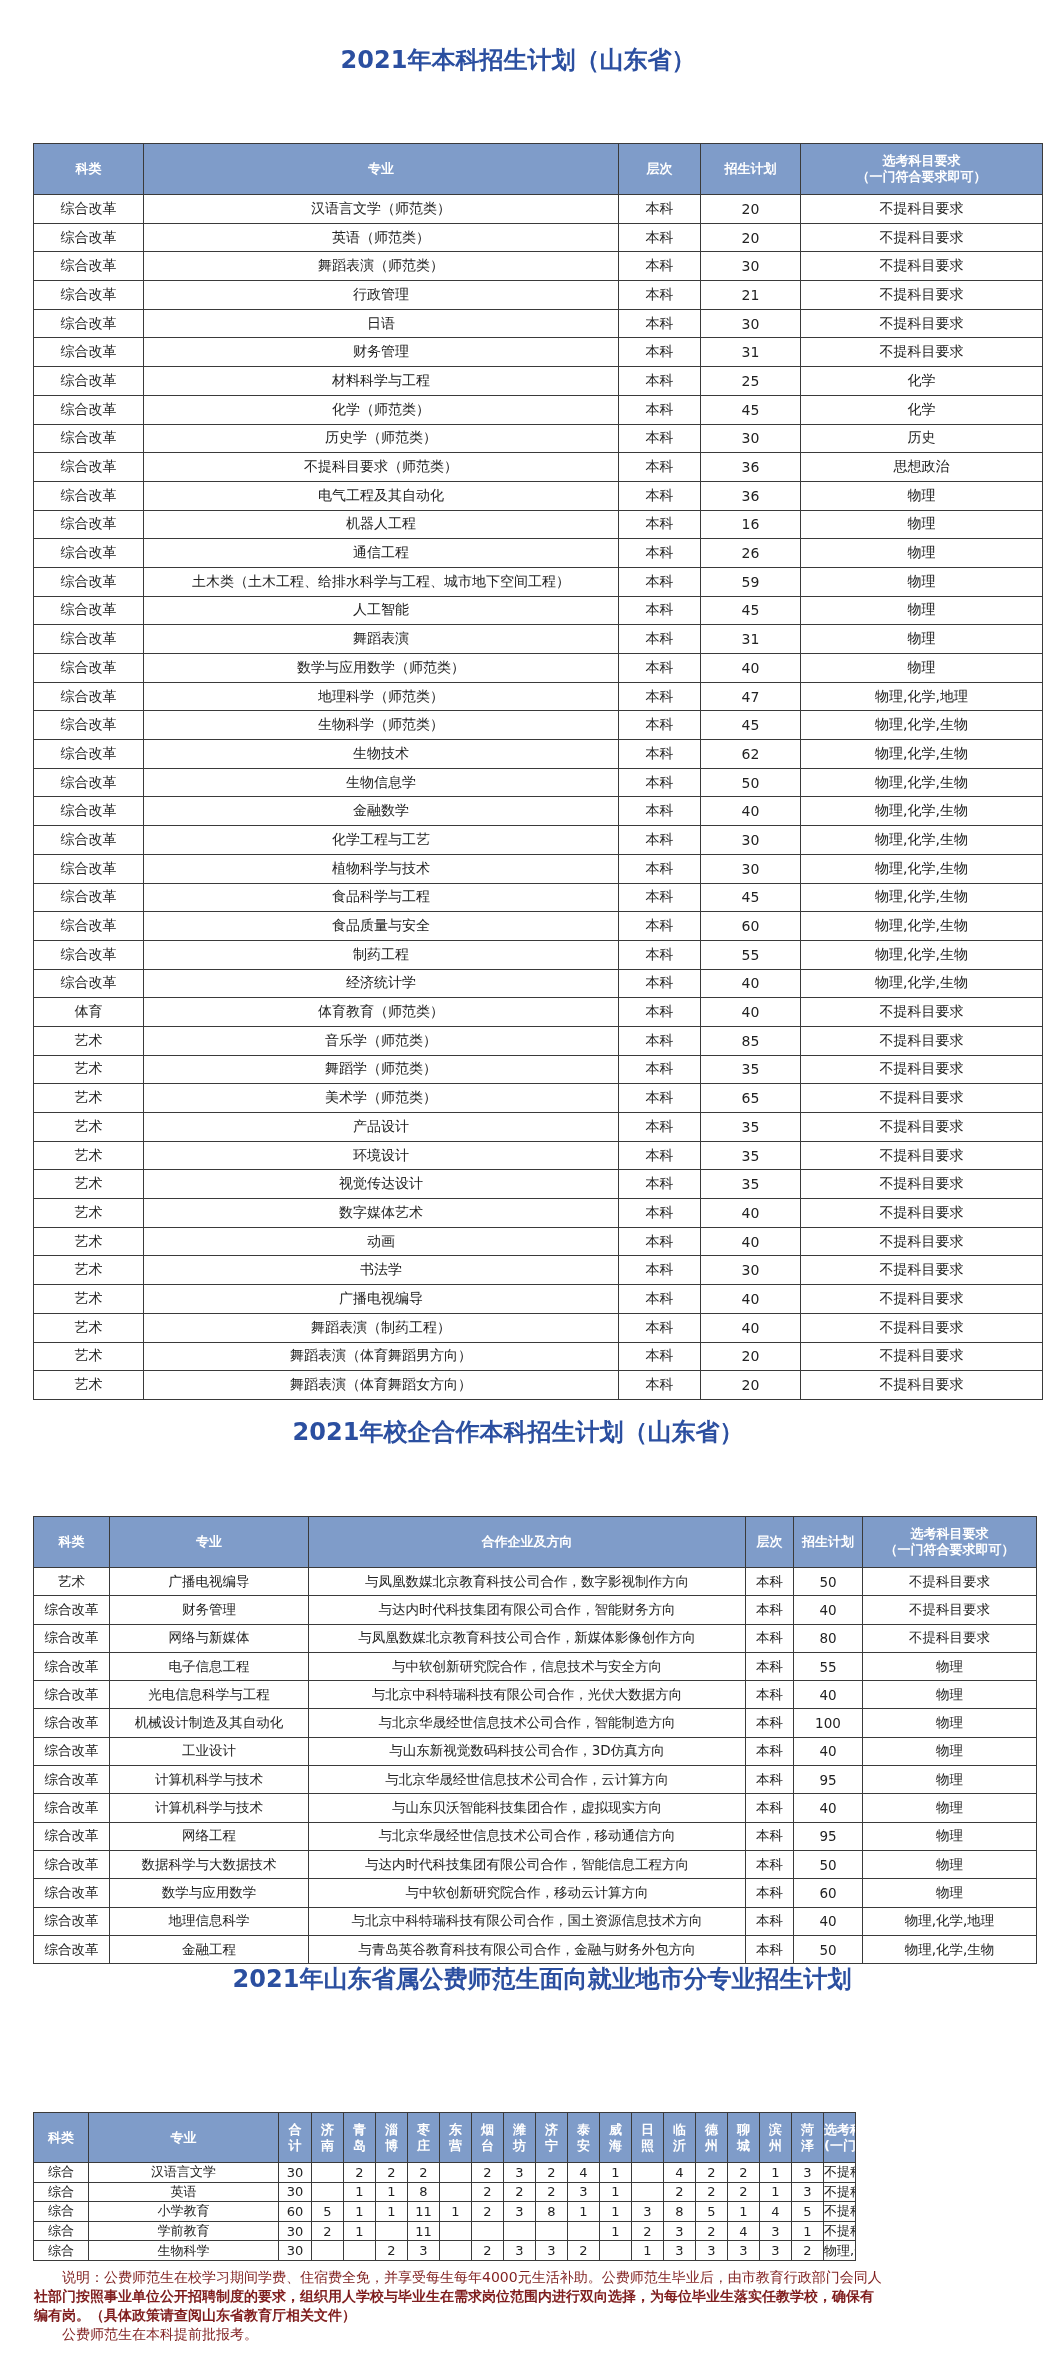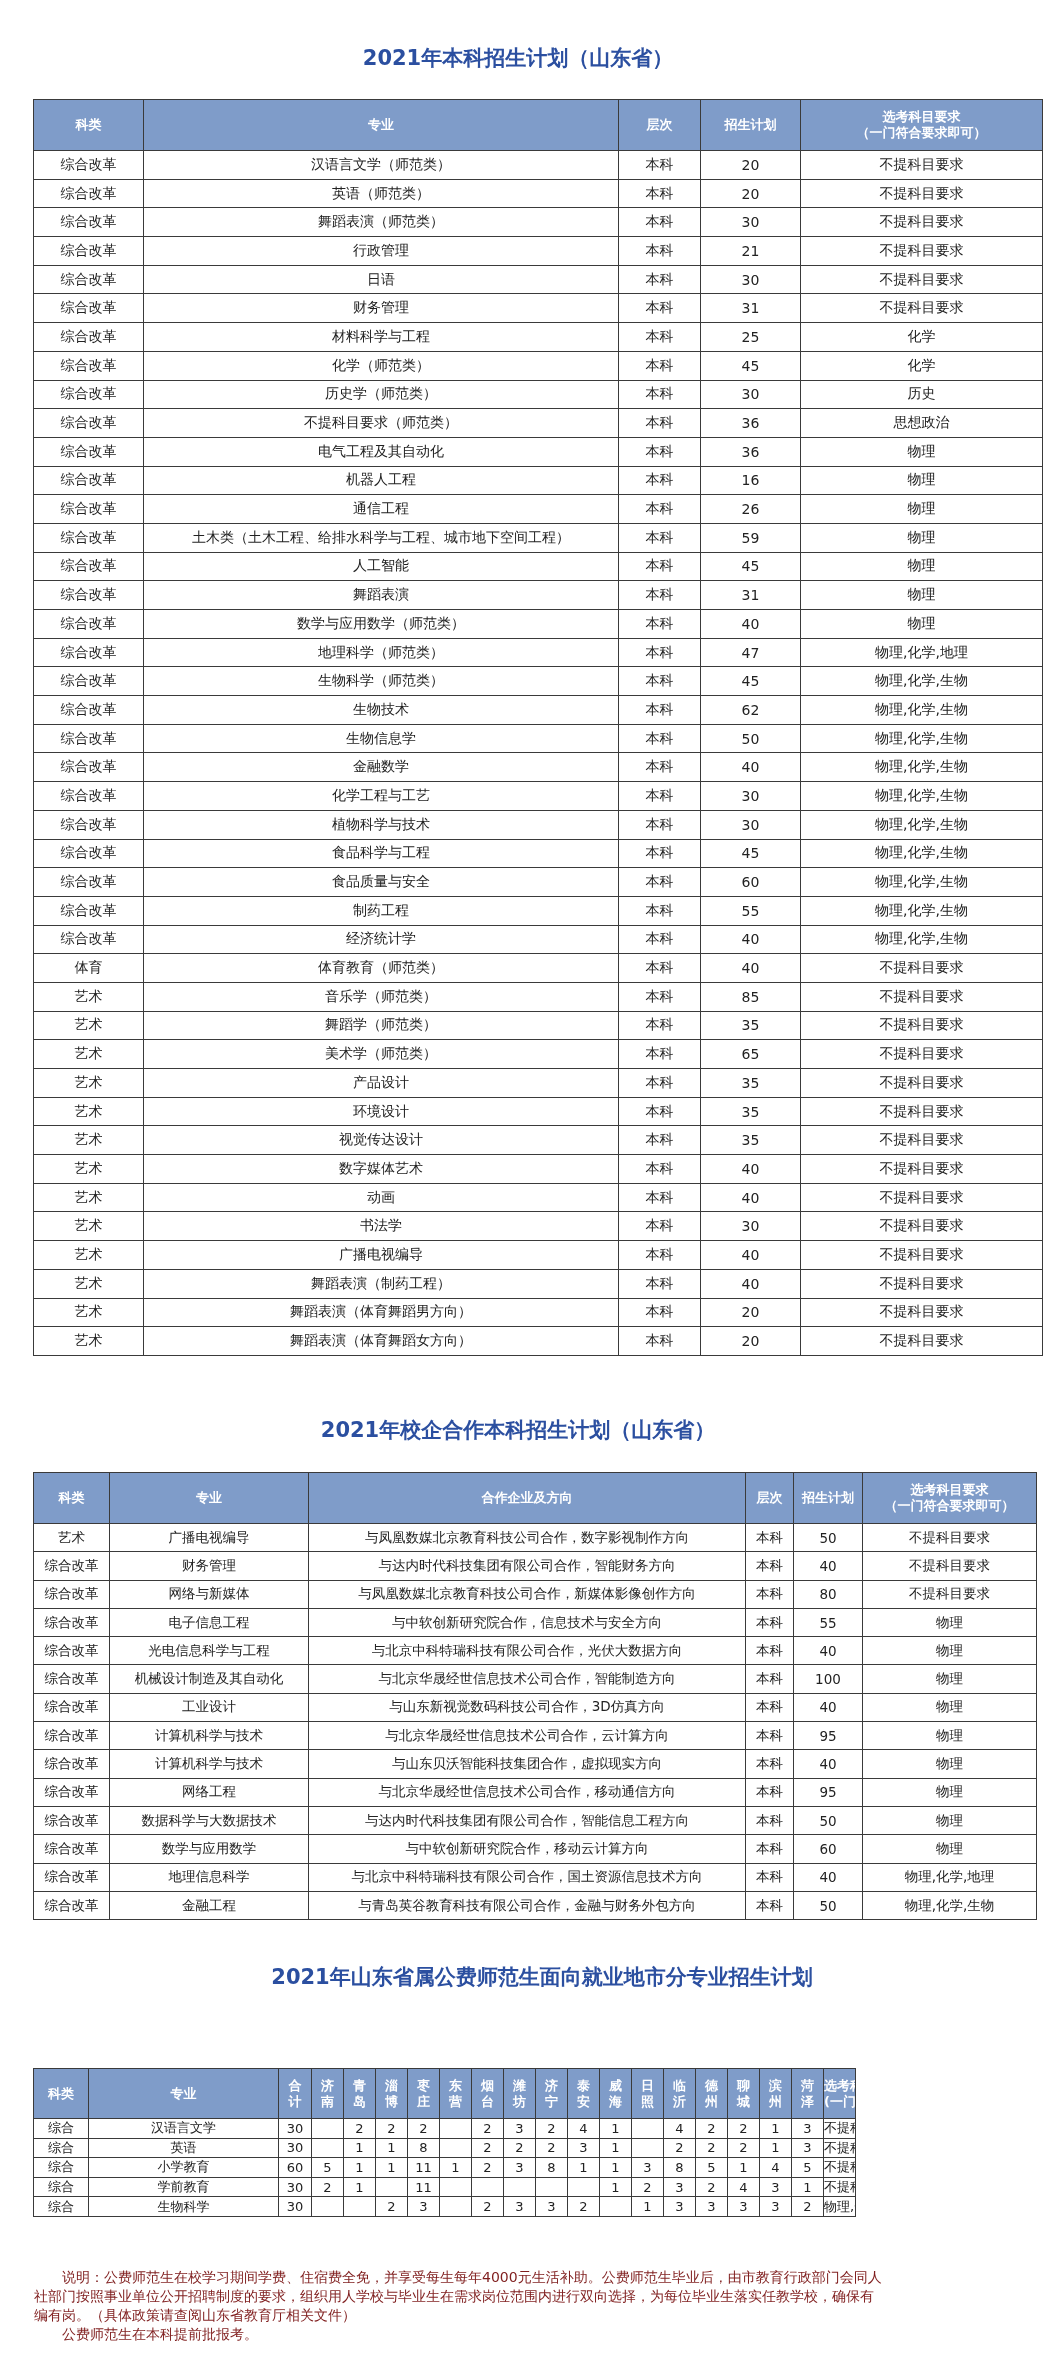--- a/index.html
+++ b/index.html
@@ -1,34 +1,34 @@
 <!DOCTYPE html>
 <html><head>
 <meta charset="utf-8">
 <style>
   html, body { margin: 0; padding: 0; background: #ffffff; }
   body { width: 1055px; height: 2362px; position: relative; font-family: "DejaVu Sans", "Liberation Sans", sans-serif; color: #222; overflow: hidden; }
-  .title { position: absolute; left: 0; width: 1036px; text-align: center; font-weight: bold; color: #2b4fa0; font-size: 21px; letter-spacing: 0px; }
-  table { position: absolute; border-collapse: collapse; table-layout: fixed; }
+  .title { position: absolute; left: 0; width: 1036px; text-align: center; font-weight: bold; color: #2b4fa0; font-size: 24px; letter-spacing: 0px; }
+  table { position: absolute; border-collapse: collapse; table-layout: fixed; margin-top: 44px; }
   th, td { border: 1px solid #3a3a3a; text-align: center; padding: 0; overflow: hidden; white-space: nowrap; }
   th { background: #7f9cc9; color: #ffffff; font-weight: bold; font-size: 13px; line-height: 16px; }
   td { font-size: 14px; color: #222; }
   #t1 { left: 33px; top: 99px; width: 1009px; }
   #t1 th { height: 50px; }
   #t1 td { height: 27.7px; }
   #t2 { left: 33px; top: 1472px; width: 1003px; }
   #t2 th { height: 50px; }
   #t2 td { height: 27.3px; font-size: 13.5px; }
   #t3 { left: 33px; top: 2068px; width: 1003px; }
   #t3 th { height: 49px; font-size: 13px; line-height: 16px; }
   #t3 td { height: 18.6px; font-size: 13px; }
   #t3 th.city { white-space: normal; width: 33px; }
   .note { position: absolute; left: 34px; top: 2268px; width: 1005px; font-size: 14px; line-height: 19px; color: #7f1d1d; }
   .note p { margin: 0; text-indent: 2em; }
-  .note p.cont { text-indent: 0; }
+  .note p.cont { text-indent: 0; font-weight: bold; }
 </style>
 </head>
 <body>
 
 <div class="title" style="top:44px;">2021年本科招生计划（山东省）</div>
 <table id="t1">
   <colgroup>
     <col style="width:110px">
       <col style="width:475px">
       <col style="width:82px">

